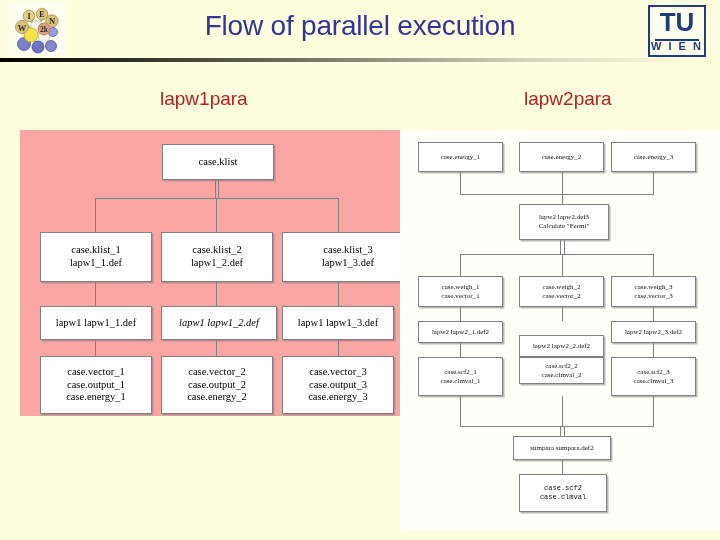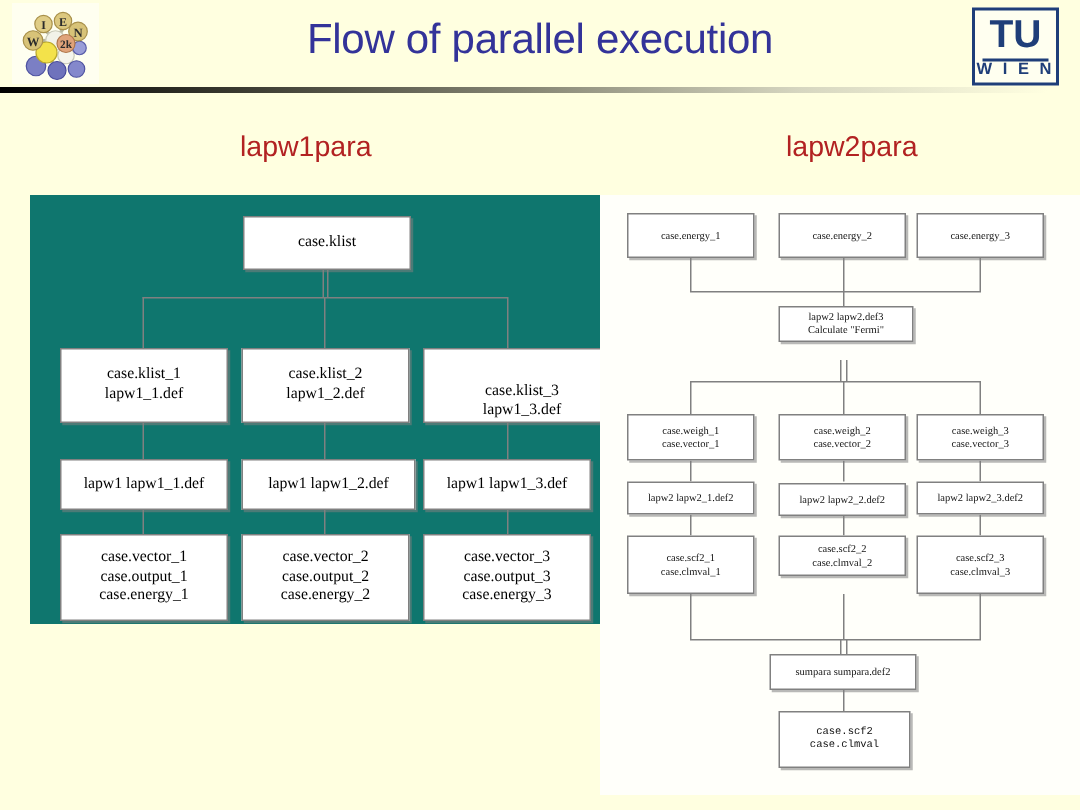--- a/index.html
+++ b/index.html
@@ -87,21 +87,21 @@
     color: #B22222;
     font-family: "Liberation Sans", sans-serif;
     white-space: nowrap;
   }
   #label-lapw1para { left: 160px; top: 88px; }
   #label-lapw2para { left: 524px; top: 88px; }
 
   
   .panel {
     position: absolute;
-    background: #0f766e;
+    background: #fca5a5;
   }
   #panel-left  { left: 20px;  top: 130px; width: 392px; height: 286px; }
   #panel-right { left: 400px; top: 130px; width: 320px; height: 400px;
                  background: #FFFFFA; }
 
   
   .flow {
     position: absolute;
     left: 0; top: 0;
     width: 100%; height: 100%;
@@ -215,29 +215,29 @@
     </div>
 
     <div class="node" style="left:20px; top:102px; width:112px; height:50px;">
       <span class="ln">case.klist_1</span>
       <span class="ln">lapw1_1.def</span>
     </div>
     <div class="node" style="left:141px; top:102px; width:112px; height:50px;">
       <span class="ln">case.klist_2</span>
       <span class="ln">lapw1_2.def</span>
     </div>
-    <div class="node" style="left:262px; top:102px; width:132px; height:50px;justify-content:flex-end;">
+    <div class="node" style="left:262px; top:102px; width:132px; height:50px;">
       <span class="ln">case.klist_3</span>
       <span class="ln">lapw1_3.def</span>
     </div>
 
     <div class="node" style="left:20px; top:176px; width:112px; height:34px;">
       <span class="ln">lapw1 lapw1_1.def</span>
     </div>
-    <div class="node" style="left:141px; top:176px; width:116px; height:34px;">
+    <div class="node" style="left:141px; top:176px; width:116px; height:34px;font-style:italic;">
       <span class="ln">lapw1 lapw1_2.def</span>
     </div>
     <div class="node" style="left:262px; top:176px; width:112px; height:34px;">
       <span class="ln">lapw1 lapw1_3.def</span>
     </div>
 
     <div class="node" style="left:20px; top:226px; width:112px; height:58px;">
       <span class="ln">case.vector_1</span>
       <span class="ln">case.output_1</span>
       <span class="ln">case.energy_1</span>
@@ -292,42 +292,42 @@
     <div class="node" style="left:18px;  top:12px; width:85px; height:30px;">
       <span class="ln">case.energy_1</span>
     </div>
     <div class="node" style="left:119px; top:12px; width:85px; height:30px;">
       <span class="ln">case.energy_2</span>
     </div>
     <div class="node" style="left:211px; top:12px; width:85px; height:30px;">
       <span class="ln">case.energy_3</span>
     </div>
 
-    <div class="node" style="left:119px; top:74px; width:90px; height:24px;">
+    <div class="node" style="left:119px; top:74px; width:90px; height:36px;">
       <span class="ln">lapw2 lapw2.def3</span>
       <span class="ln">Calculate "Fermi"</span>
     </div>
 
     <div class="node" style="left:18px;  top:146px; width:85px; height:31px;">
       <span class="ln">case.weigh_1</span>
       <span class="ln">case.vector_1</span>
     </div>
     <div class="node" style="left:119px; top:146px; width:85px; height:31px;">
       <span class="ln">case.weigh_2</span>
       <span class="ln">case.vector_2</span>
     </div>
     <div class="node" style="left:211px; top:146px; width:85px; height:31px;">
       <span class="ln">case.weigh_3</span>
       <span class="ln">case.vector_3</span>
     </div>
 
     <div class="node" style="left:18px;  top:191px; width:85px; height:22px;">
       <span class="ln">lapw2 lapw2_1.def2</span>
     </div>
-    <div class="node" style="left:119px; top:192px; width:85px; height:22px;">
+    <div class="node" style="left:119px; top:205px; width:85px; height:22px;">
       <span class="ln">lapw2 lapw2_2.def2</span>
     </div>
     <div class="node" style="left:211px; top:191px; width:85px; height:22px;">
       <span class="ln">lapw2 lapw2_3.def2</span>
     </div>
 
     <div class="node" style="left:18px;  top:227px; width:85px; height:39px;">
       <span class="ln">case.scf2_1</span>
       <span class="ln">case.clmval_1</span>
     </div>

